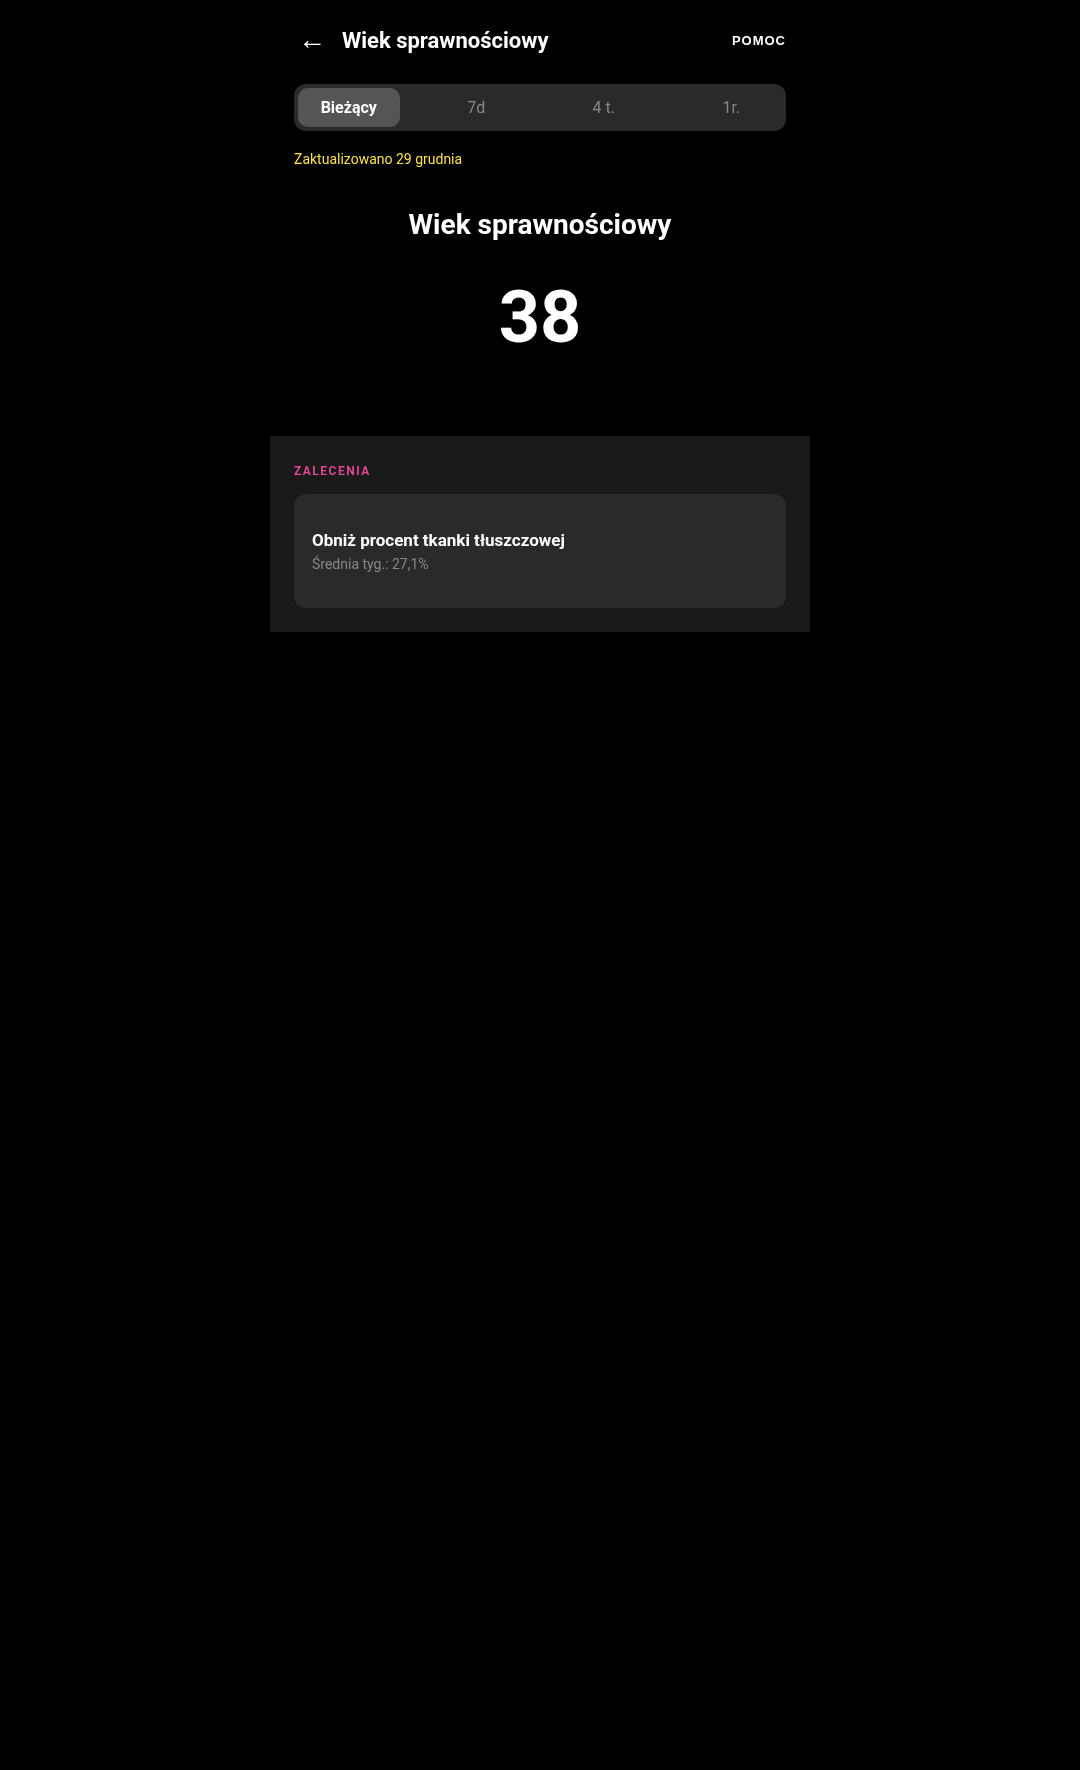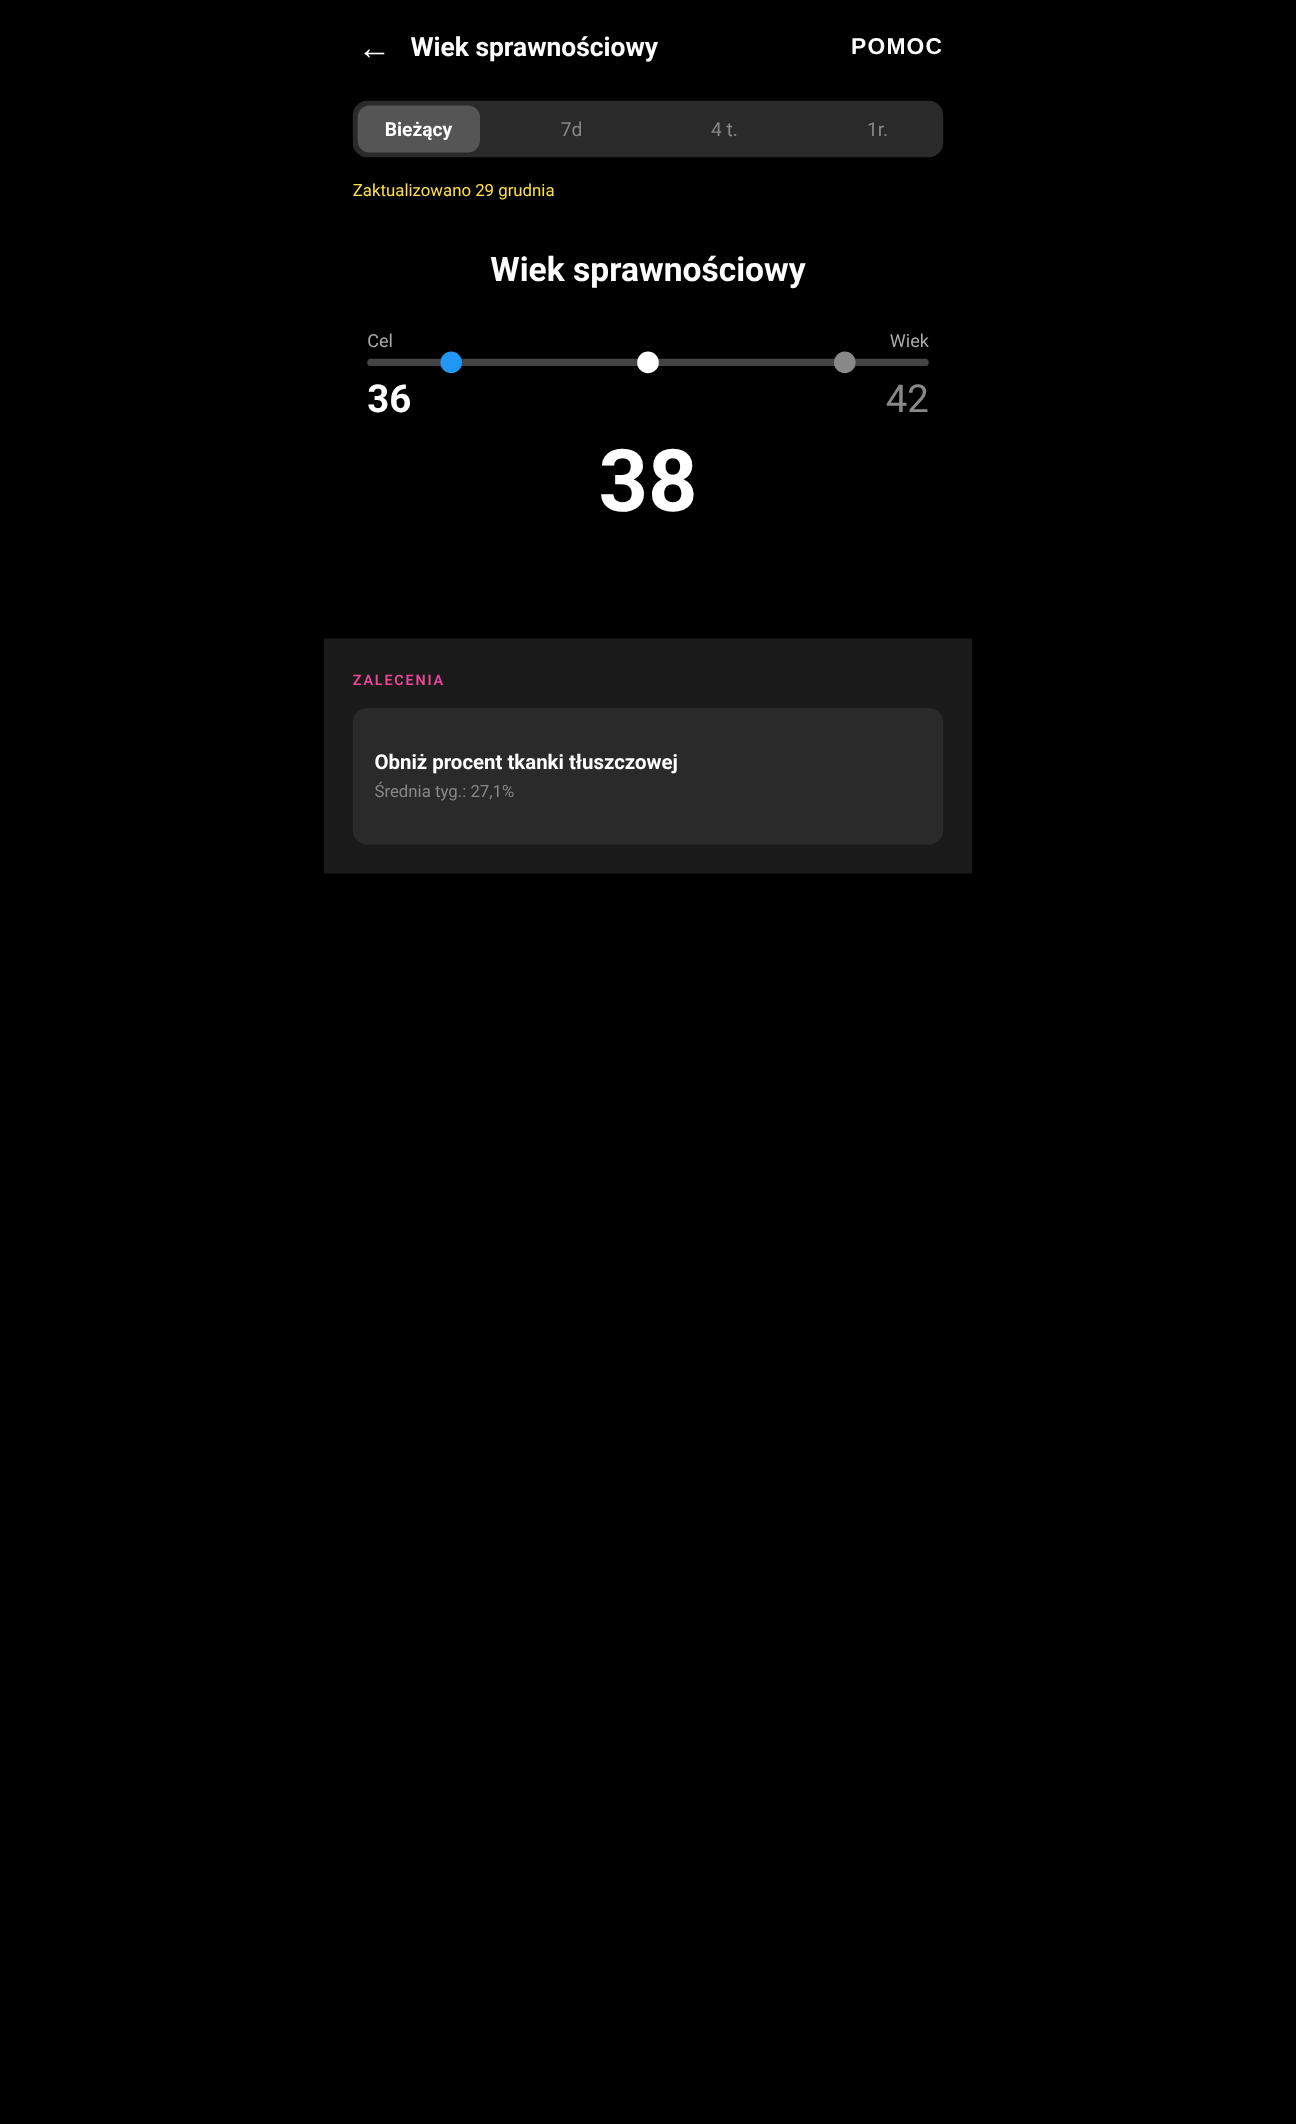--- a/index.html
+++ b/index.html
@@ -44,21 +44,21 @@
       font-weight: 700;
       color: #ffffff;
       flex: 1;
       margin-left: 12px;
     }
 
     .help-btn {
       background: none;
       border: none;
       color: #ffffff;
-      font-size: 19px;
+      font-size: 13px;
       font-weight: 600;
       cursor: pointer;
       letter-spacing: 1px;
     }
 
     
     .tab-bar {
       margin: 8px 24px 20px;
       background: #2a2a2a;
       border-radius: 12px;
@@ -189,21 +189,21 @@
       font-weight: 400;
       color: #888888;
     }
 
     
     .main-number {
       font-size: 72px;
       font-weight: 700;
       color: #ffffff;
       margin-top: 8px;
-      margin-bottom: 48px;
+      margin-bottom: 36px;
     }
 
     
     .description-text {
       font-size: 18px;
       color: #ffffff;
       line-height: 1.6;
       text-align: center;
       padding: 0 8px;
     }
@@ -265,40 +265,20 @@
     <span>1r.</span>
   </div>
 </div>
 
 <div class="update-text">Zaktualizowano 29 grudnia</div>
 
 <div class="main-content">
 
   <div class="fitness-age-title">Wiek sprawnościowy</div>
 
-  <div class="gauge-section">
-    <div class="gauge-labels">
-      <span class="gauge-label-left">Cel</span>
-      <span class="gauge-label-right">Wiek</span>
-    </div>
-
-    <div class="slider-container">
-
-      <div class="slider-dot-blue" style="left: 15%;"></div>
-
-      <div class="slider-dot-white" style="left: 50%;"></div>
-
-      <div class="slider-dot-gray" style="left: 85%;"></div>
-    </div>
-
-    <div class="gauge-values">
-      <span class="gauge-val-left">36</span>
-      <span class="gauge-val-right">42</span>
-    </div>
-  </div>
 
   <div class="main-number">38</div>
 
 
 </div>
 
 <div class="recommendations-section">
   <div class="section-label">ZALECENIA</div>
 
   <div class="recommendation-card">

